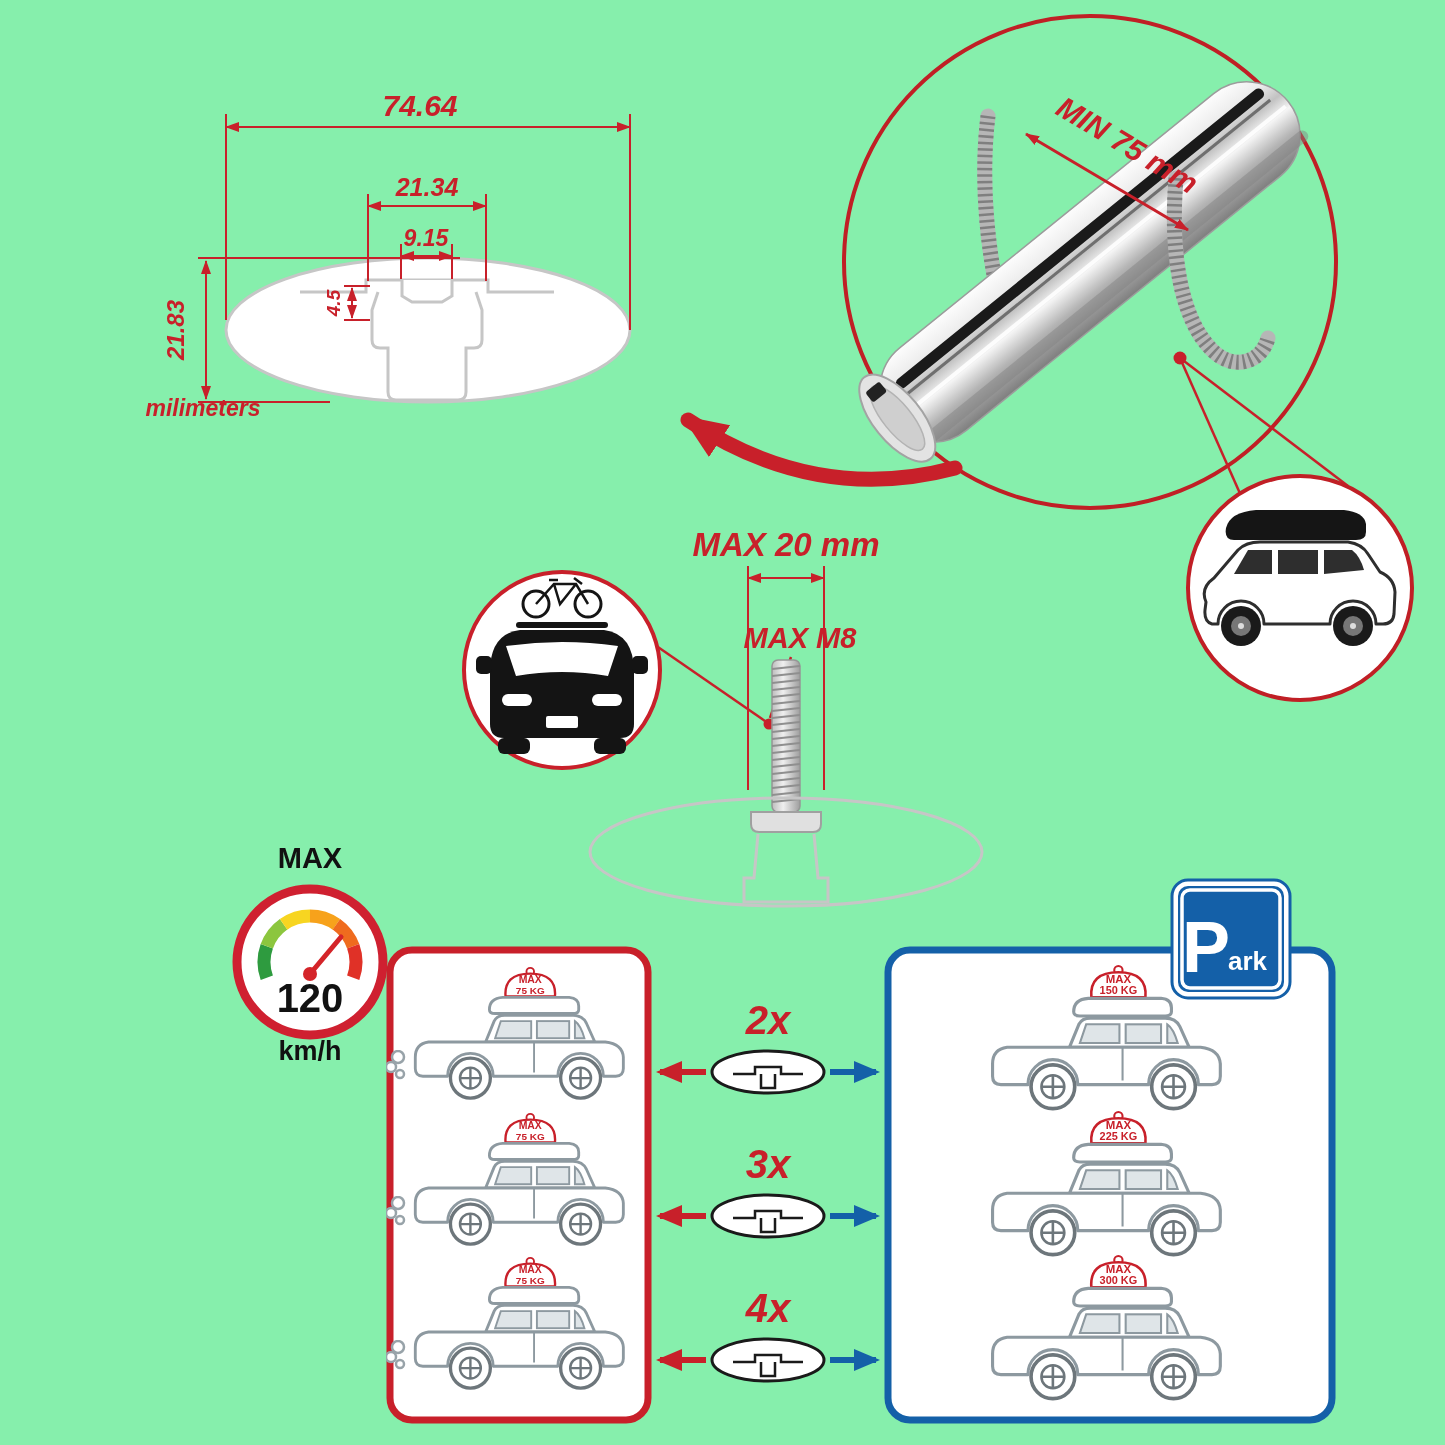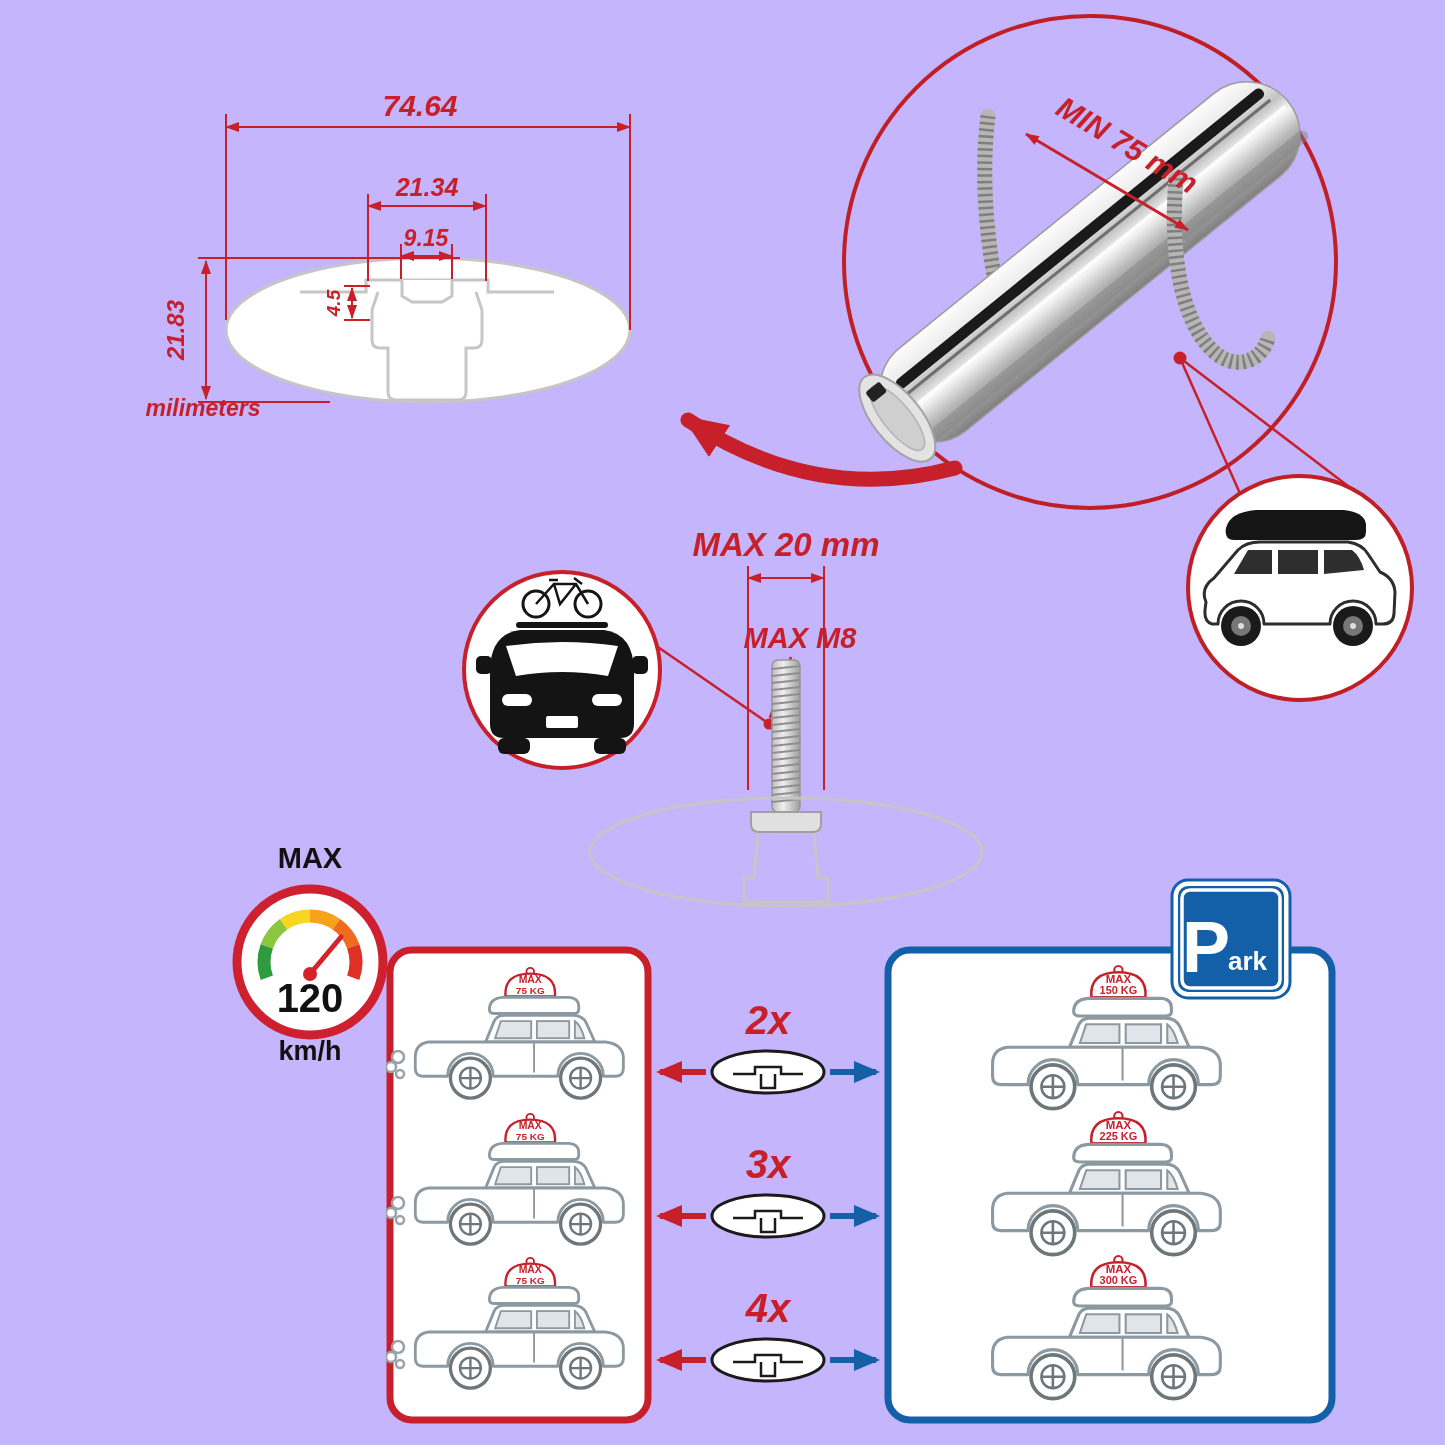--- a/index.html
+++ b/index.html
@@ -1,16 +1,16 @@
 <!DOCTYPE html>
 <html><head>
 <meta charset="utf-8">
 <style>
   html,body{margin:0;padding:0;background:#ffffff;}
-  .stage{position:relative;width:1445px;height:1445px;background:#c4b5fd;overflow:hidden;
+  .stage{position:relative;width:1445px;height:1445px;background:#86efac;overflow:hidden;
          font-family:"Liberation Sans", sans-serif;}
   svg text{font-family:"Liberation Sans", sans-serif;}
   .redlab{fill:#c8202a;font-weight:bold;font-style:italic;text-anchor:middle;}
   .blk{fill:#111111;font-weight:bold;text-anchor:middle;}
   .tagt{fill:#c8202a;font-weight:bold;text-anchor:middle;}
   .parkt{fill:#ffffff;font-weight:bold;}
 </style>
 </head>
 <body>
 

